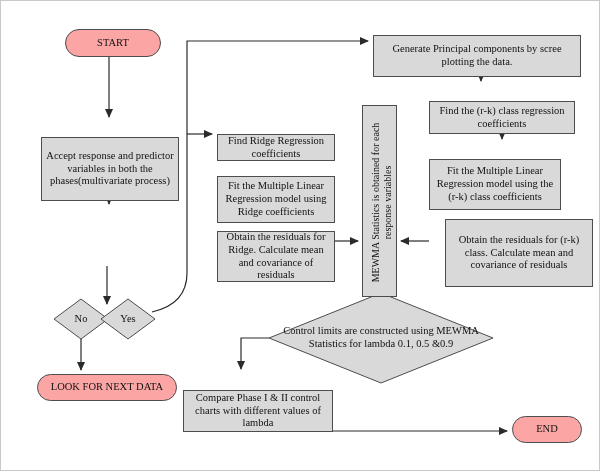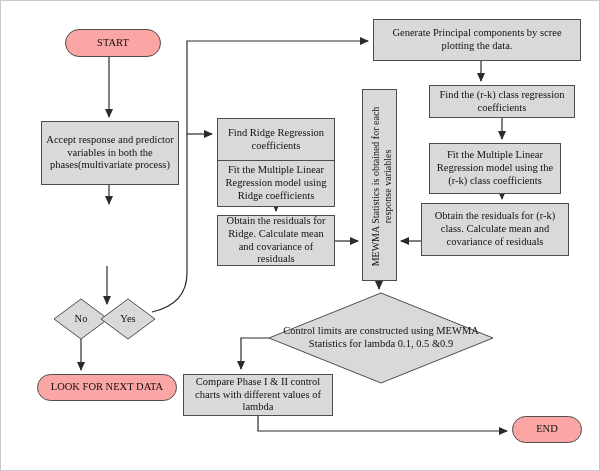--- a/index.html
+++ b/index.html
@@ -14,21 +14,21 @@
     overflow: hidden;
   }
   svg.layer { position: absolute; left: 0; top: 0; width: 600px; height: 471px; }
   .node {
     position: absolute;
     display: flex; align-items: center; justify-content: center;
     text-align: center;
     font-size: 10.5px; line-height: 1.22;
     box-sizing: border-box; padding: 2px 4px;
   }
-  .box  { background: #d9d9d9; border: 1px solid #4d4d4d; }
+  .box  { background: #d9d9d9; border: 1px solid #4d4d4d; margin-top: 16px; }
   .oval { background: #fca5a5; border: 1px solid #4d4d4d; border-radius: 16px; }
   .plain { background: transparent; border: none; padding: 0; }
   .vert { padding: 0; }
   .vert .rot {
     position: absolute; left: -78.5px; top: 78.5px;
     width: 192px; height: 35px;
     display: flex; align-items: center; justify-content: center;
     text-align: center; transform: rotate(-90deg);
     font-size: 10px; line-height: 1.15;
   }
@@ -87,21 +87,21 @@
 
 
   <div class="node plain" style="left:64px; top:310px; width:32px; height:16px;text-align:right;">
     <span>No</span>
   </div>
 
   <div class="node plain" style="left:111px; top:310px; width:32px; height:16px;">
     <span>Yes</span>
   </div>
 
-  <div class="node box" style="left:216px; top:117px; width:118px; height:43px;">
+  <div class="node box" style="left:216px; top:117px; width:118px; height:27px;">
     <span>Find Ridge Regression coefficients</span>
   </div>
 
   <div class="node box" style="left:216px; top:159px; width:118px; height:47px;">
     <span>Fit the Multiple Linear Regression model using Ridge coefficients</span>
   </div>
 
   <div class="node box" style="left:216px; top:214px; width:118px; height:51px;">
     <span>Obtain the residuals for Ridge. Calculate mean and covariance of residuals</span>
   </div>
@@ -111,21 +111,21 @@
   </div>
 
   <div class="node box" style="left:428px; top:84px; width:146px; height:33px;">
     <span>Find the (r-k) class regression coefficients</span>
   </div>
 
   <div class="node box" style="left:428px; top:142px; width:132px; height:51px;">
     <span>Fit the Multiple Linear Regression model using the (r-k) class coefficients</span>
   </div>
 
-  <div class="node box" style="left:420px; top:202px; width:148px; height:53px;">
+  <div class="node box" style="left:444px; top:202px; width:148px; height:68px;">
     <span>Obtain the residuals for (r-k) class. Calculate mean and covariance of residuals</span>
   </div>
 
   <div class="node box vert" style="left:361px; top:88px; width:35px; height:192px;">
     <div class="rot">MEWMA Statistics is obtained for each response variables</div>
   </div>
 
   <div class="node plain" style="left:282px; top:312px; width:196px; height:50px;">
     <span>Control limits are constructed using MEWMA Statistics for lambda 0.1, 0.5 &amp;0.9</span>
   </div>

